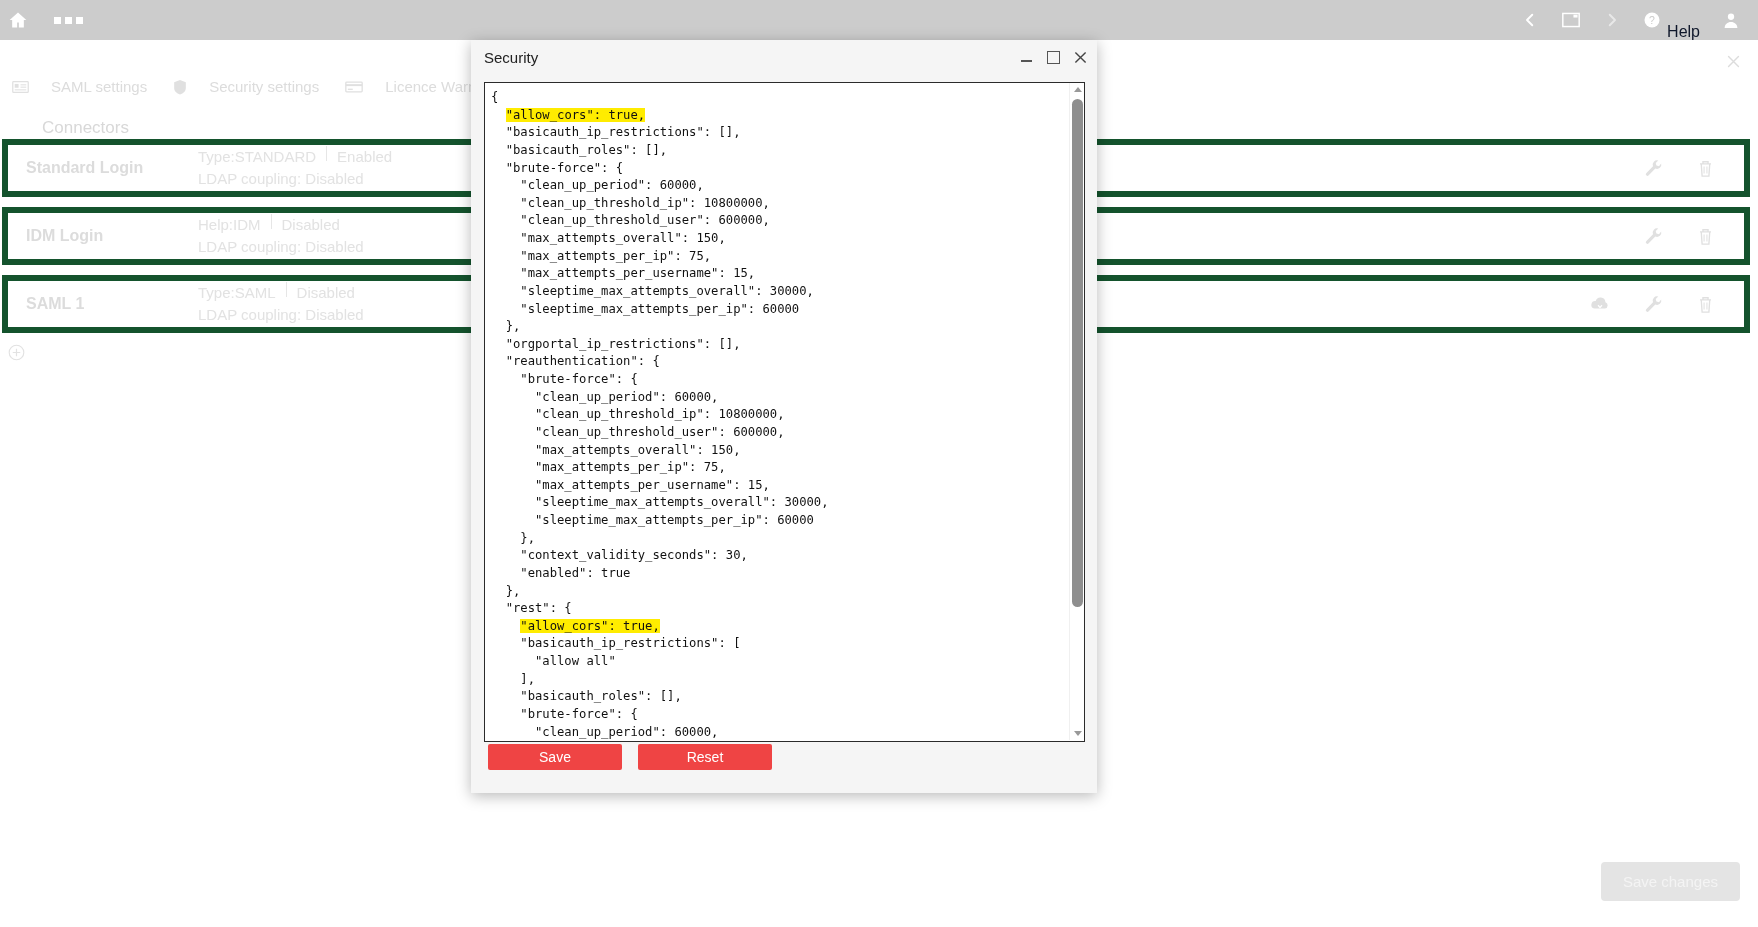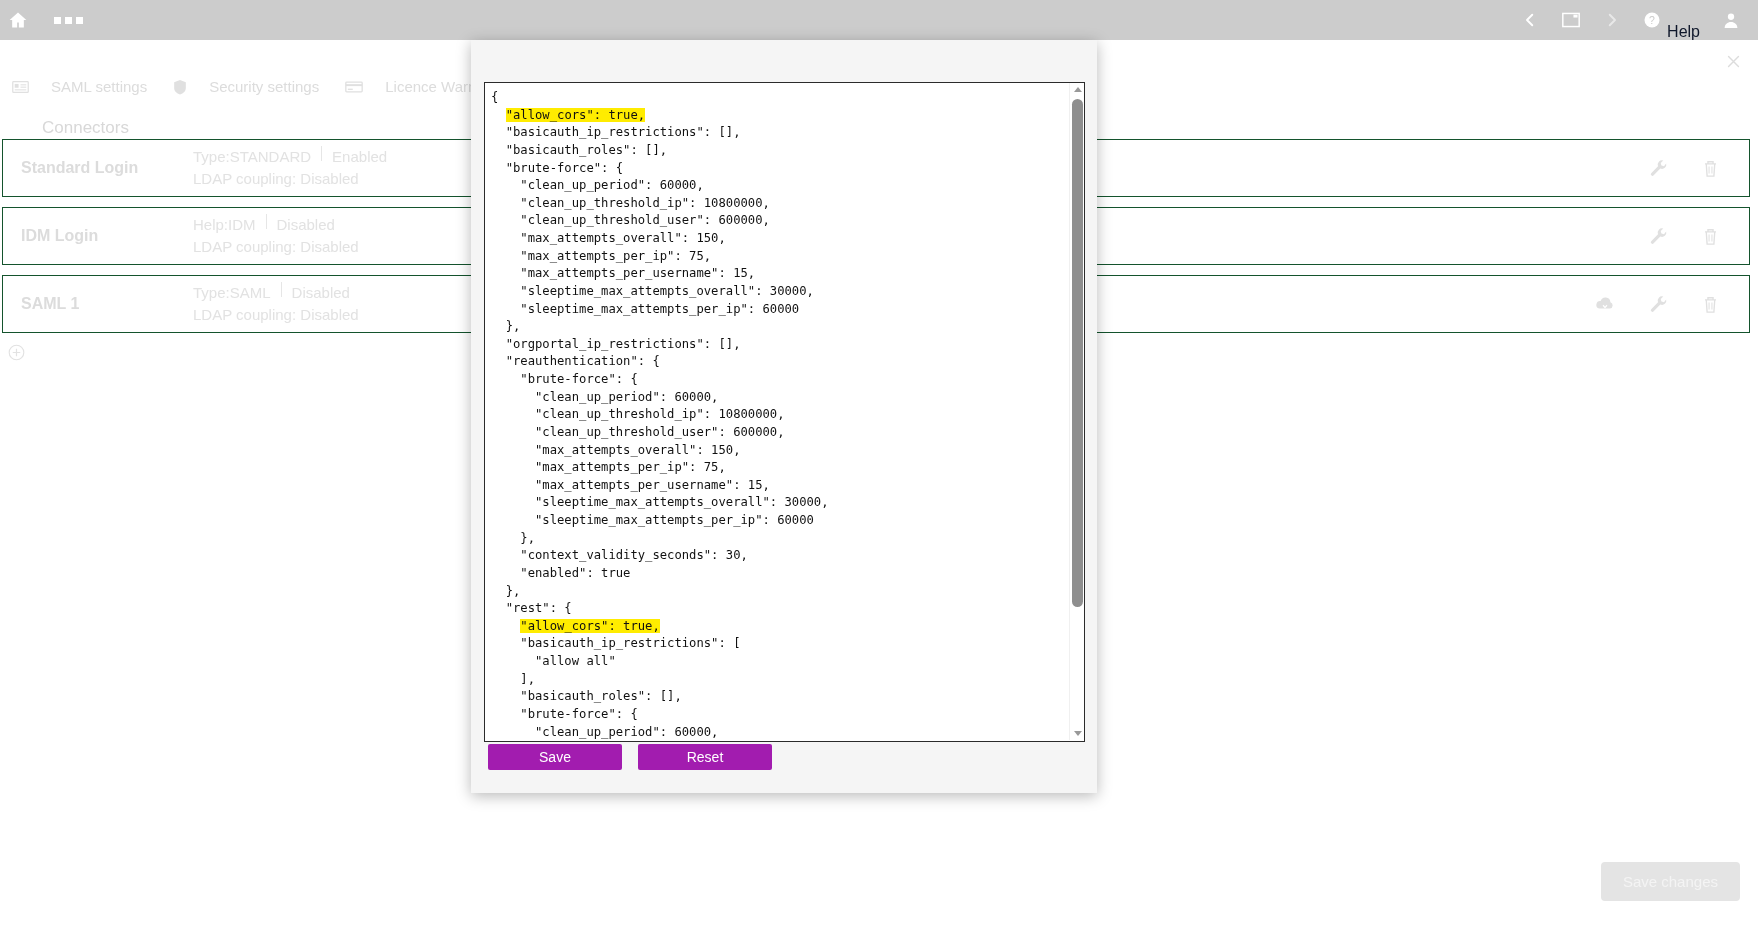--- a/index.html
+++ b/index.html
@@ -49,21 +49,21 @@
   .tab .glyph { display: inline-flex; align-items: center; }
   .caret { margin-left: 4px; font-size: 11px; color: #dcdcdc; }
 
   #connectors-title {
     position: absolute; left: 18px; top: 78px;
     color: #d8d8d8; font-size: 17px; margin-left: 24px;
   }
 
   .conn-row {
     position: absolute; left: 2px; width: 1748px; height: 58px;
-    border: 1px solid #14532d; background: #ffffff;
+    border: 6px solid #14532d; background: #ffffff;
     display: flex; align-items: center;
   }
   .conn-name {
     width: 190px; padding-left: 18px;
     color: #dcdcdc; font-size: 16px; font-weight: bold;
   }
   .conn-meta { color: #e2e2e2; font-size: 15px; line-height: 22px; }
   .conn-meta .line1 { display: flex; align-items: flex-start; gap: 10px; }
   .divider-bar { display: inline-block; width: 1px; height: 15px; background: #e6e6e6; }
   .conn-actions { margin-left: auto; display: flex; align-items: center; gap: 34px; padding-right: 30px; }
@@ -148,21 +148,21 @@
     background: #8e8e8e; border-radius: 6px;
     cursor: pointer;
   }
 
   #dialog-buttons {
     position: absolute; left: 17px; bottom: 23px;
     display: flex; gap: 16px;
   }
   .dlg-btn {
     width: 134px; height: 26px;
-    background: #a21caf; color: #ffffff;
+    background: #ef4444; color: #ffffff;
     border: none; border-radius: 2px;
     font-family: "Liberation Sans", sans-serif; font-size: 14px;
     cursor: pointer;
   }
 </style>
 </head>
 <body>
 
 <div id="topbar">
   <div class="left">
@@ -351,20 +351,32 @@
     <svg width="17" height="17" viewBox="0 0 20 20">
         <circle cx="10" cy="10" r="8.6" fill="none" stroke="#e2e2e2" stroke-width="1.3"></circle>
         <path stroke="#e2e2e2" stroke-width="1.4" d="M10 5.6v8.8M5.6 10h8.8"></path>
       </svg>
   </div>
 
   <button id="save-changes">Save changes</button>
 </div>
 
 <div id="dialog">
+  <div id="dialog-title-bar">
+    <span id="dialog-title">Security</span>
+    <div id="dialog-controls">
+      <span class="win-btn win-min"></span>
+      <span class="win-btn win-max"></span>
+      <span class="win-btn">
+        <svg width="13" height="13" viewBox="0 0 14 14">
+            <path fill="none" stroke="#444" stroke-width="1.5" d="M1.5 1.5l11 11M12.5 1.5l-11 11"></path>
+          </svg>
+      </span>
+    </div>
+  </div>
 
   <div id="editor-wrap">
     <div id="editor">{
   <span class="hl">"allow_cors": true,</span>
   "basicauth_ip_restrictions": [],
   "basicauth_roles": [],
   "brute-force": {
     "clean_up_period": 60000,
     "clean_up_threshold_ip": 10800000,
     "clean_up_threshold_user": 600000,

